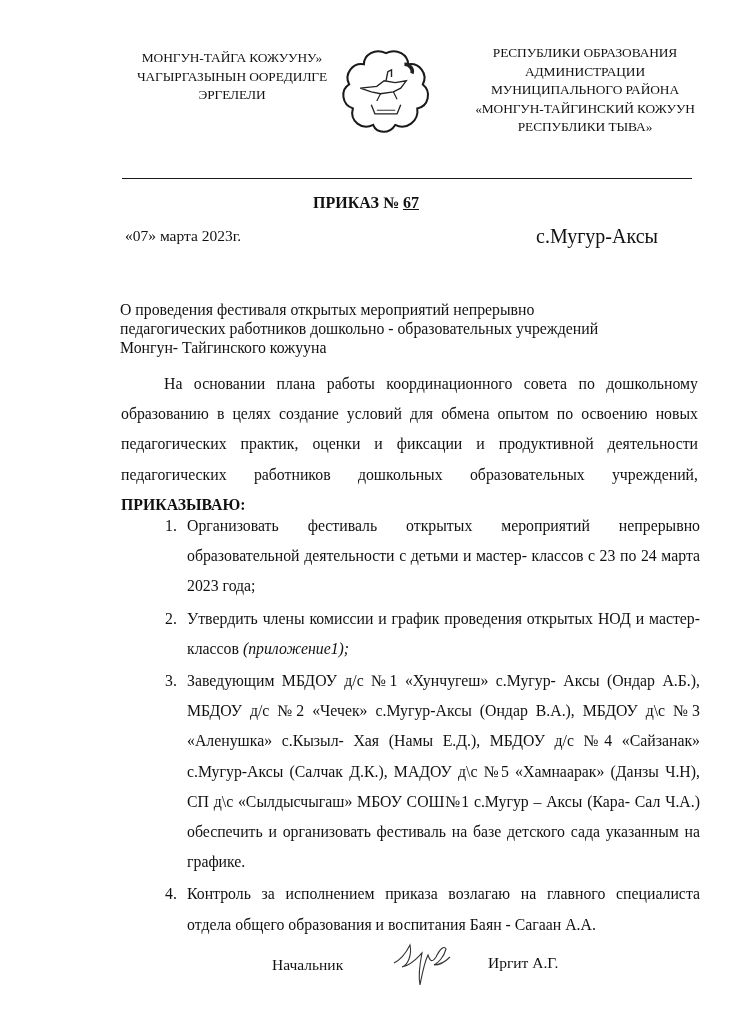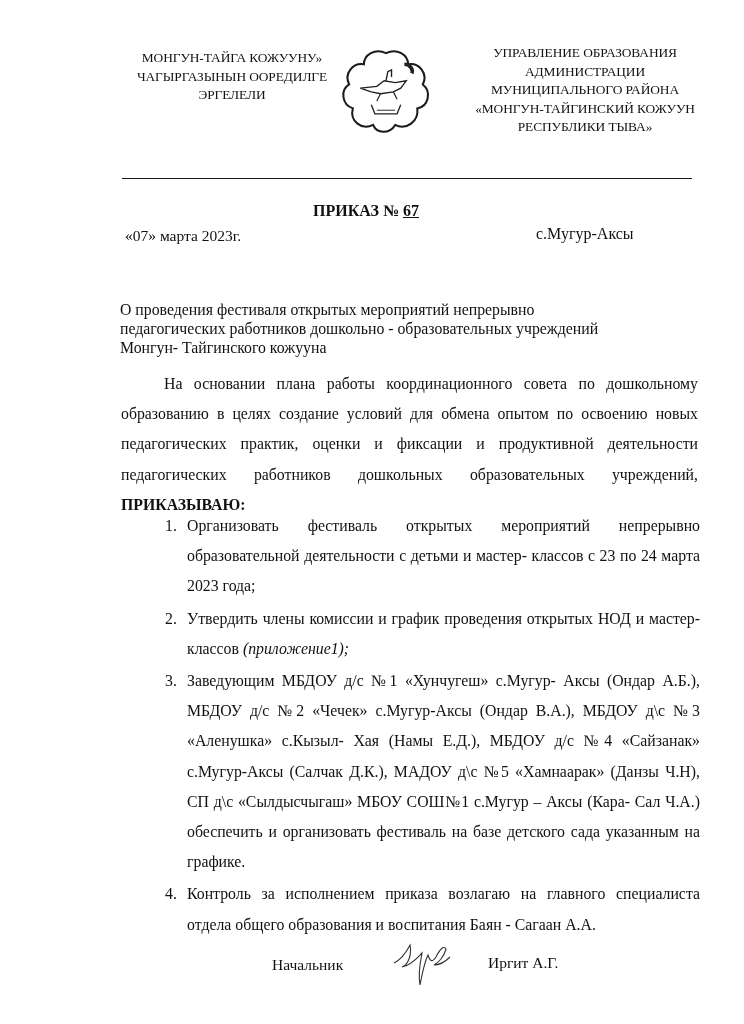--- a/index.html
+++ b/index.html
@@ -11,26 +11,26 @@
     .hdr-left, .hdr-right {
       position: absolute; text-align: center; font-size: 13.4px; line-height: 18.6px;
       letter-spacing: -0.1px;
     }
     .hdr-left { left: 112px; top: 49px; width: 240px; }
     .hdr-right { left: 465px; top: 44px; width: 240px; }
     .hdr-left span, .hdr-right span { display: block; white-space: nowrap; }
     .emblem { position: absolute; left: 340px; top: 44px; width: 92px; height: 92px; }
     .rule { position: absolute; left: 122px; top: 178px; width: 570px; height: 0; border-top: 1.4px solid #1a1a1a; }
     .title {
-      position: absolute; left: 0; width: 732px; top: 202px; text-align: center;
+      position: absolute; left: 0; width: 732px; top: 194px; text-align: center;
       font-weight: bold; font-size: 16px;
     }
     .title .num { text-decoration: underline; }
     .date { position: absolute; left: 125px; top: 227px; font-size: 15.5px; }
-    .place { position: absolute; left: 536px; top: 225px; font-size: 16px; }
+    .place { position: absolute; left: 536px; top: 225px; font-size: 20px; }
     .subject {
       position: absolute; left: 120px; width: 590px; top: 268px; 
       font-weight: normal; font-size: 15.8px; line-height: 19.2px; margin-top: 32px;
     }
     .subject span { display: block; white-space: nowrap; }
     .body-text {
       position: absolute; left: 121px; width: 577px; top: 369px;
       font-size: 15.8px; line-height: 30.2px; text-align: justify;
       text-indent: 43px;
     }
@@ -59,21 +59,21 @@
   <path d="M50 10 C62 4 74 12 74 22 C86 20 96 32 90 44 C100 52 96 68 84 70 C86 84 72 94 60 88 C54 98 40 98 36 88 C24 94 10 84 14 70 C2 66 0 50 10 44 C4 32 14 20 26 22 C26 12 38 4 50 10 Z" fill="none" stroke="#1a1a1a" stroke-width="2.2"></path>
   <path d="M70 22 C76 22 80 28 78 32" fill="none" stroke="#222" stroke-width="4"></path>
   <path d="M22 48 L40 46 L48 40 L60 42 L72 40 L66 48 L58 52 L44 54 L34 52 Z" fill="none" stroke="#222" stroke-width="1.5"></path>
   <path d="M50 40 L52 30 L56 28 L56 36" fill="none" stroke="#222" stroke-width="1.5"></path>
   <path d="M44 54 L40 62 M58 52 L62 60" stroke="#222" stroke-width="1.3"></path>
   <path d="M34 66 L38 76 L62 76 L66 66" fill="none" stroke="#222" stroke-width="1.5"></path>
   <path d="M40 72 L60 72" stroke="#222" stroke-width="1"></path>
 </svg>
 
 <div class="hdr-right">
-  <span>УПРАВЛЕНИЕ ОБРАЗОВАНИЯ</span>
+  <span>РЕСПУБЛИКИ ОБРАЗОВАНИЯ</span>
   <span>АДМИНИСТРАЦИИ</span>
   <span>МУНИЦИПАЛЬНОГО РАЙОНА</span>
   <span>«МОНГУН-ТАЙГИНСКИЙ КОЖУУН</span>
   <span>РЕСПУБЛИКИ ТЫВА»</span>
 </div>
 
 <div class="rule"></div>
 
 <div class="title">
   <span>ПРИКАЗ № </span><span class="num">67</span>

